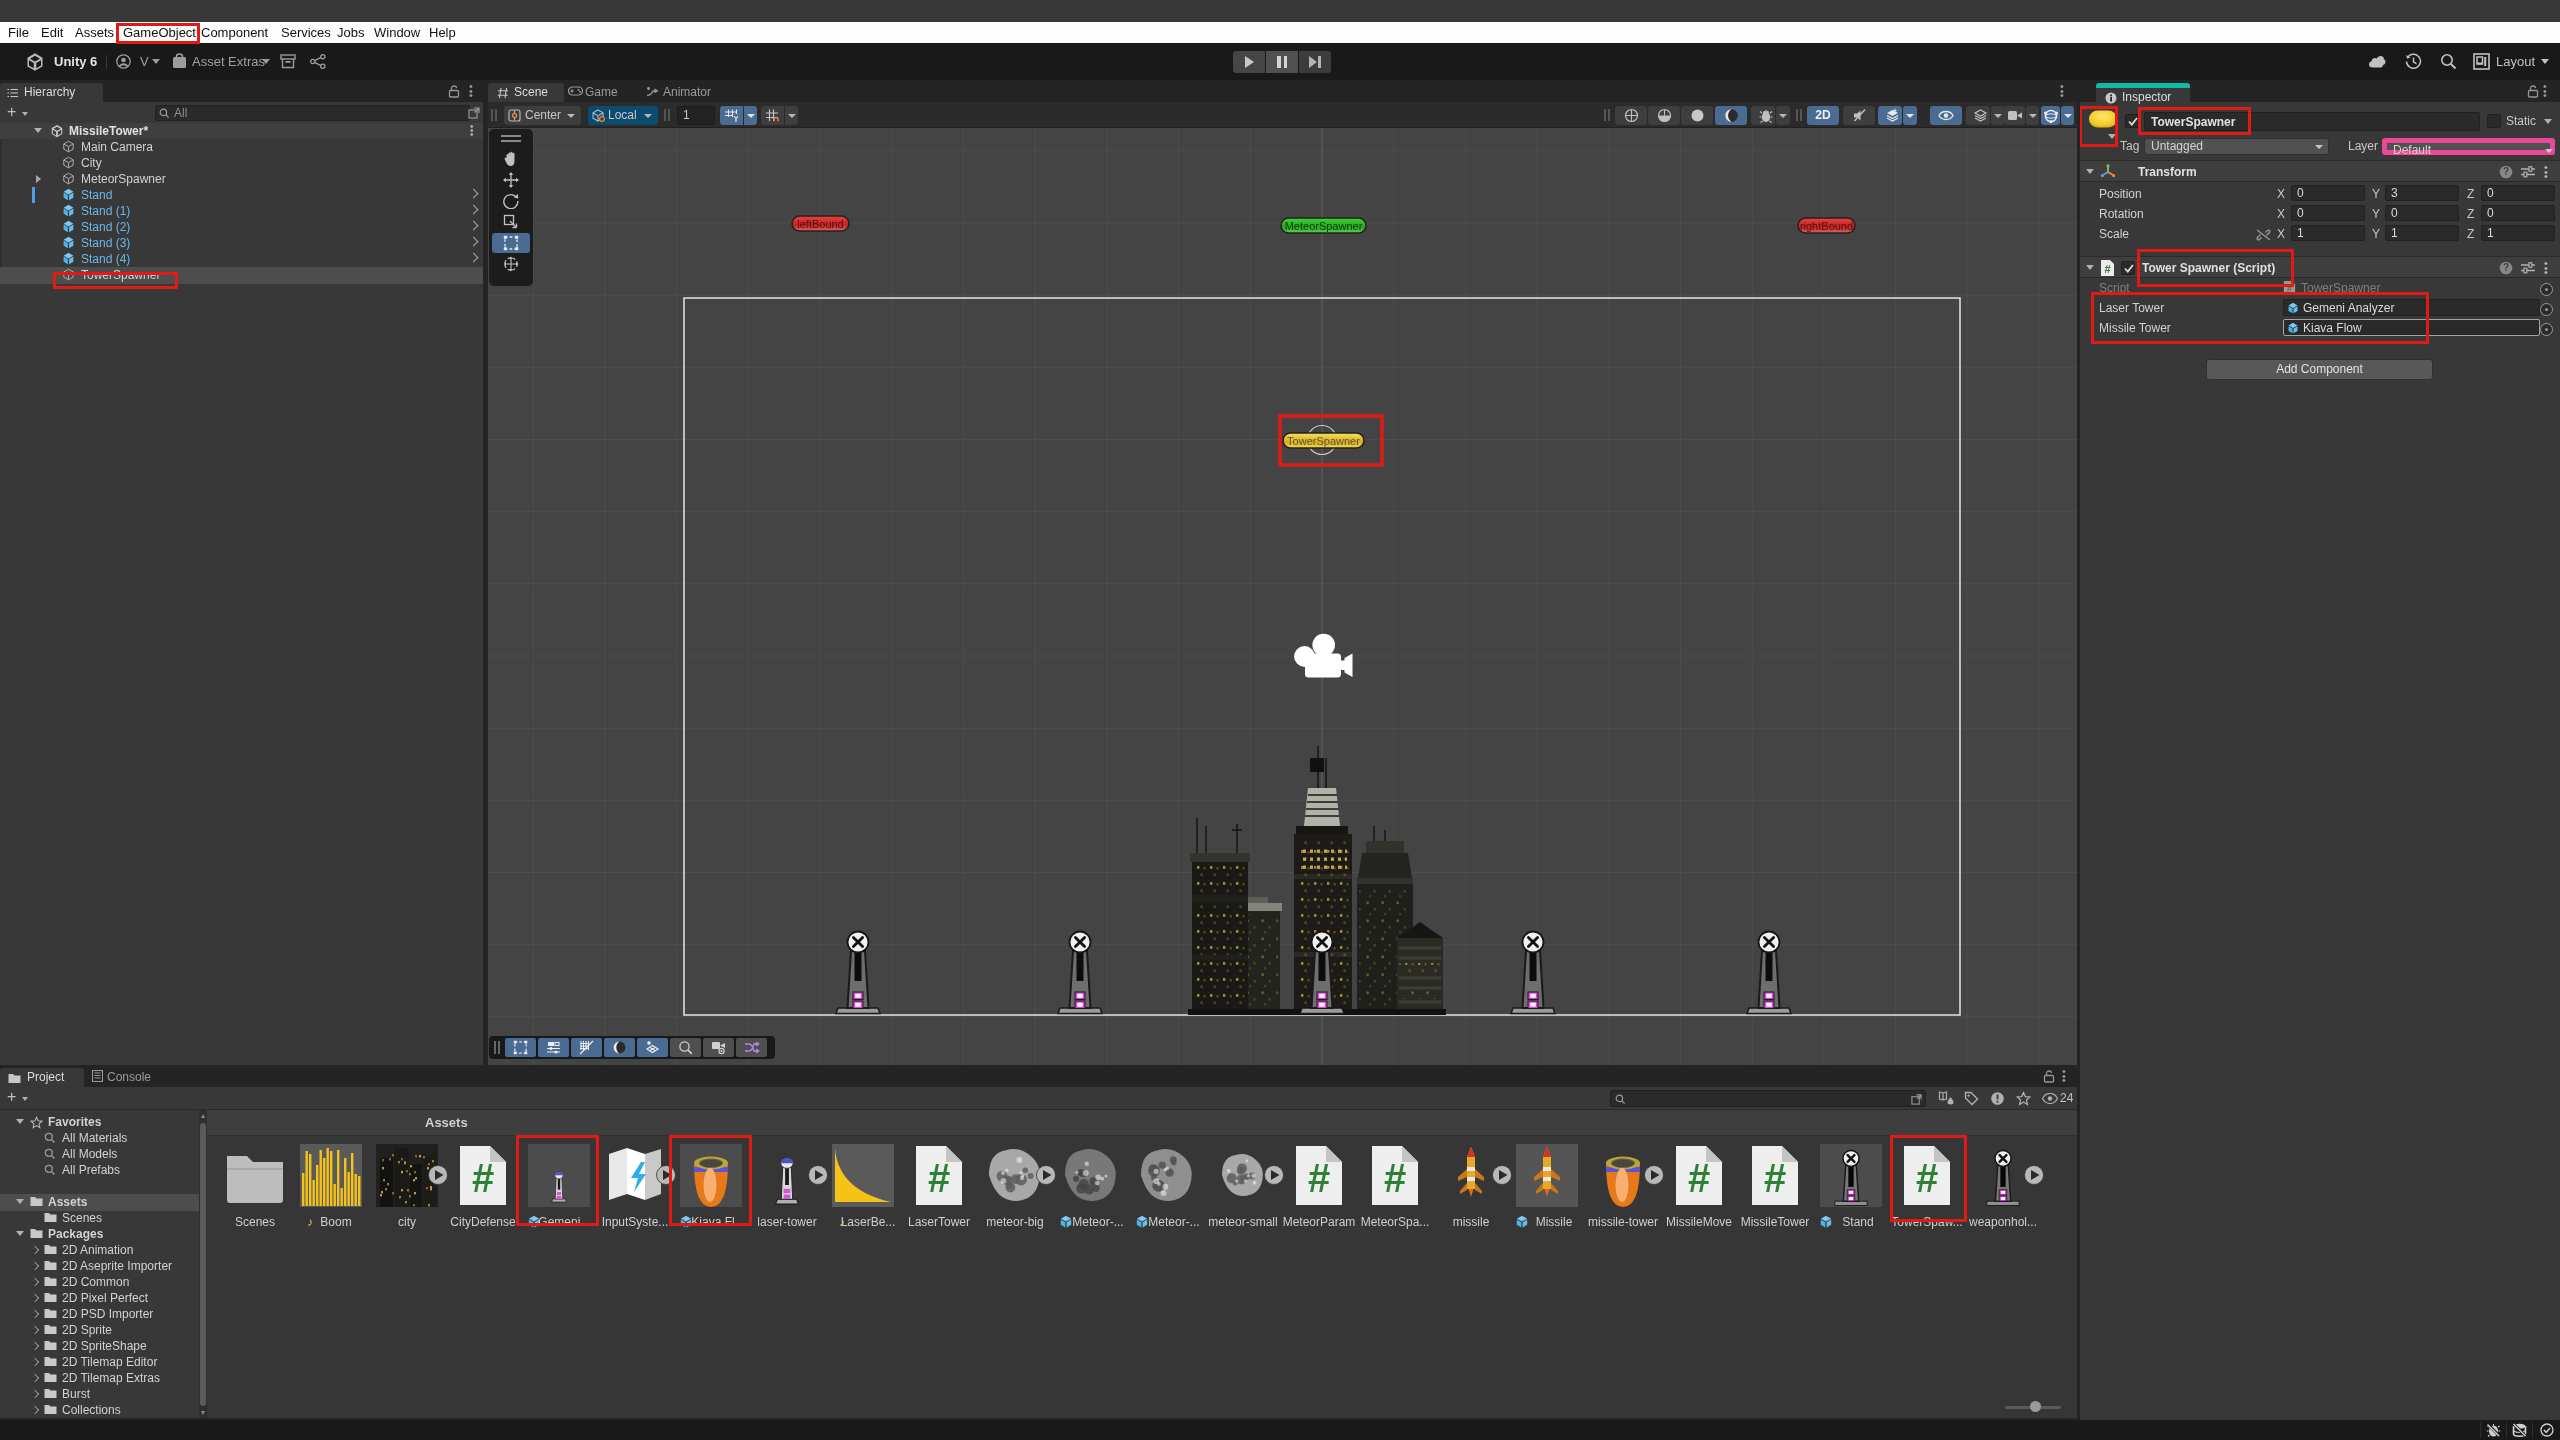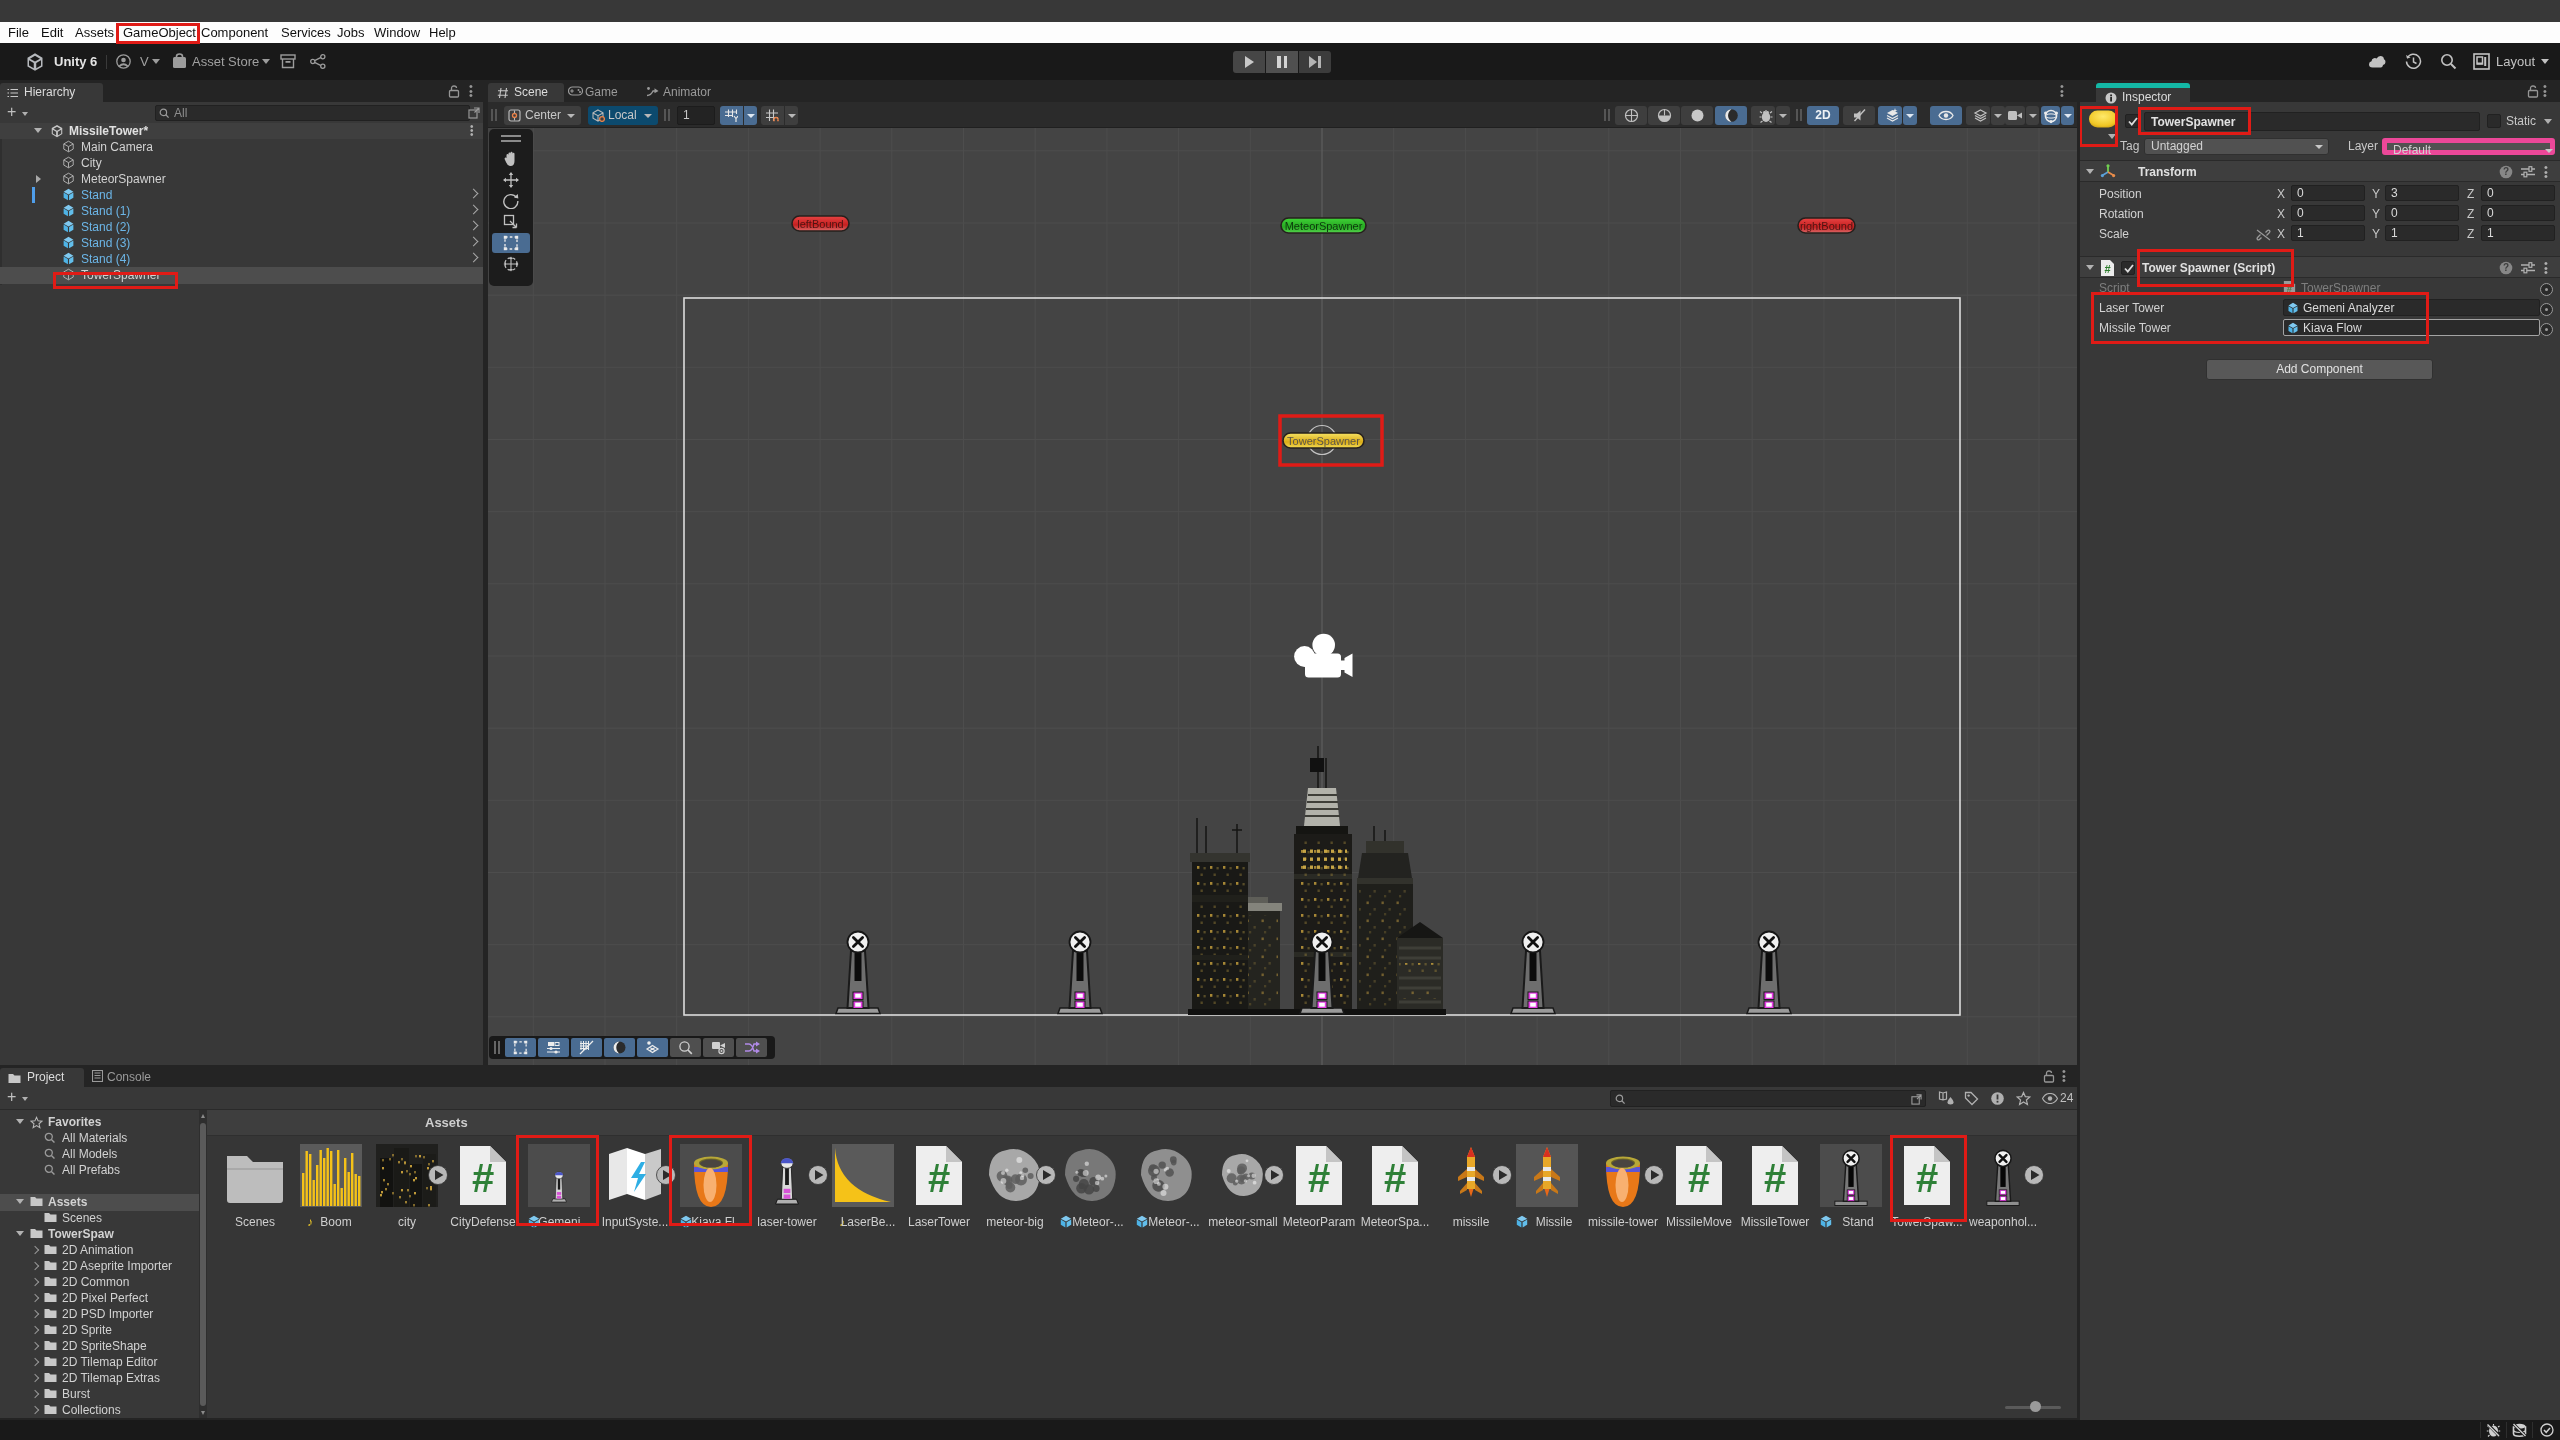--- a/index.html
+++ b/index.html
@@ -64,21 +64,21 @@
       <circle cx="7.5" cy="7.5" r="6.7" fill="none" stroke="#9c9c9c" stroke-width="1.3"></circle>
       <circle cx="7.5" cy="6" r="2.3" fill="#9c9c9c"></circle>
       <path d="M3.2 12.3 Q7.5 8.2 11.8 12.3" fill="none" stroke="#9c9c9c" stroke-width="1.8"></path>
     </svg>
     <div class="abs" style="left:140px;top:0;line-height:37px;font-size:13px;color:#a0a0a0;">V</div>
     <div class="abs" style="left:152px;top:16px;border-left:4px solid transparent;border-right:4px solid transparent;border-top:5px solid #9c9c9c;"></div>
     <svg class="abs" style="left:172px;top:10px;" width="15" height="16" viewBox="0 0 15 16">
       <rect x="1" y="4" width="13" height="11" rx="1.5" fill="#9c9c9c"></rect>
       <path d="M4.5 6 L4.5 3.5 Q4.5 1 7.5 1 Q10.5 1 10.5 3.5 L10.5 6" fill="none" stroke="#9c9c9c" stroke-width="1.6"></path>
     </svg>
-    <div class="abs" style="left:192px;top:0;line-height:37px;font-size:13px;color:#a0a0a0;">Asset Store</div>
+    <div class="abs" style="left:192px;top:0;line-height:37px;font-size:13px;color:#a0a0a0;">Asset Extras</div>
     <div class="abs" style="left:262px;top:16px;border-left:4px solid transparent;border-right:4px solid transparent;border-top:5px solid #9c9c9c;"></div>
     <svg class="abs" style="left:280px;top:11px;" width="16" height="15" viewBox="0 0 16 15">
       <rect x="1" y="1" width="14" height="4" fill="none" stroke="#9c9c9c" stroke-width="1.4"></rect>
       <path d="M2.5 5 L2.5 13.5 L13.5 13.5 L13.5 5" fill="none" stroke="#9c9c9c" stroke-width="1.4"></path>
       <rect x="5.5" y="7" width="5" height="1.8" fill="#9c9c9c"></rect>
     </svg>
     <svg class="abs" style="left:310px;top:11px;" width="16" height="15" viewBox="0 0 16 15">
       <circle cx="12.8" cy="2.8" r="2.1" fill="none" stroke="#9c9c9c" stroke-width="1.3"></circle>
       <circle cx="12.8" cy="12.2" r="2.1" fill="none" stroke="#9c9c9c" stroke-width="1.3"></circle>
       <circle cx="2.8" cy="7.5" r="2.1" fill="none" stroke="#9c9c9c" stroke-width="1.3"></circle>
@@ -931,21 +931,21 @@
           <svg class="pico" width="13" height="11" viewBox="0 0 13 11">
             <path fill="#c8c8c8" d="M0.5 1 H5 L6.5 2.5 H12.5 V10 H0.5 Z"></path>
           </svg>
           <span>Scenes</span>
         </div>
       <div class="abs ptr" style="top:116px;">
           <div class="abs" style="left:-14px;top:5px;border-left:4.5px solid transparent;border-right:4.5px solid transparent;border-top:5.5px solid #b2b2b2;"></div>
           <svg class="pico" width="13" height="11" viewBox="0 0 13 11">
             <path fill="#c8c8c8" d="M0.5 1 H5 L6.5 2.5 H12.5 V10 H0.5 Z"></path>
           </svg>
-          <span style="font-weight:bold;">TowerSpaw</span>
+          <span style="font-weight:bold;">Packages</span>
         </div>
       <div class="abs ptr" style="top:132px;left:44px;">
           <div class="pchev"></div>
           <svg class="pico" width="13" height="11" viewBox="0 0 13 11">
             <path fill="#c8c8c8" d="M0.5 1 H5 L6.5 2.5 H12.5 V10 H0.5 Z"></path>
           </svg>
           <span>2D Animation</span>
         </div>
       <div class="abs ptr" style="top:148px;left:44px;">
           <div class="pchev"></div>

